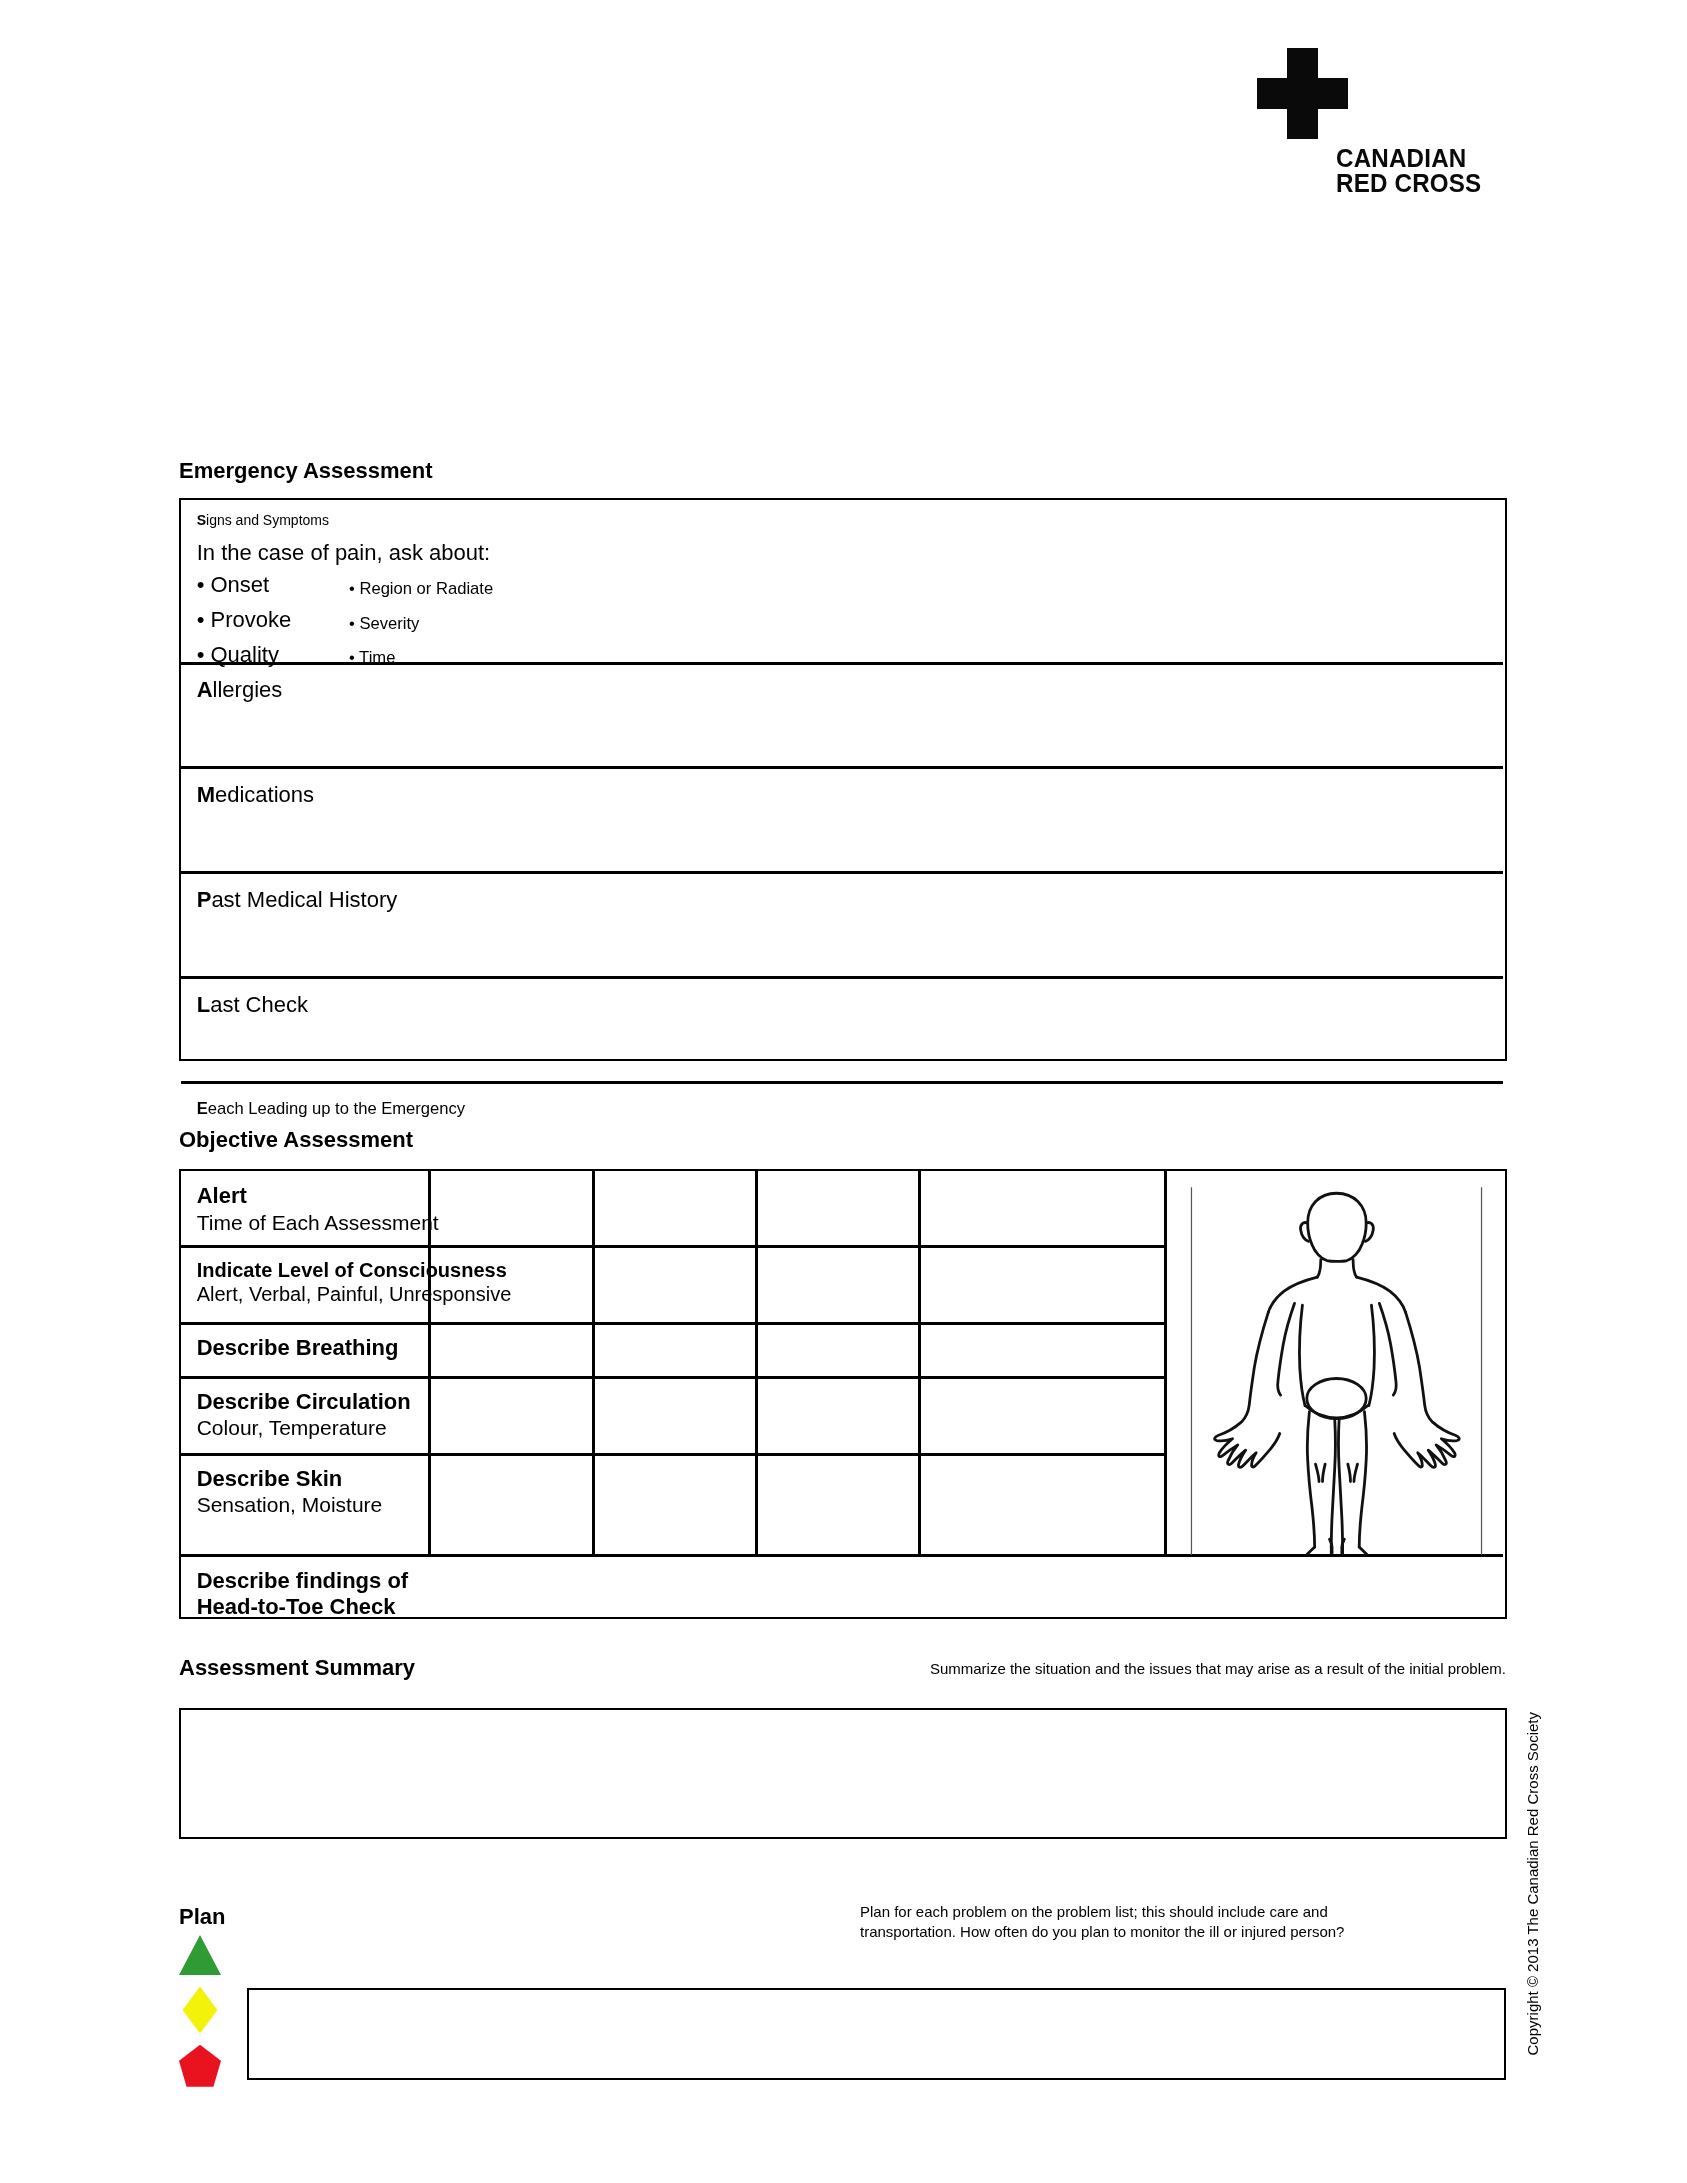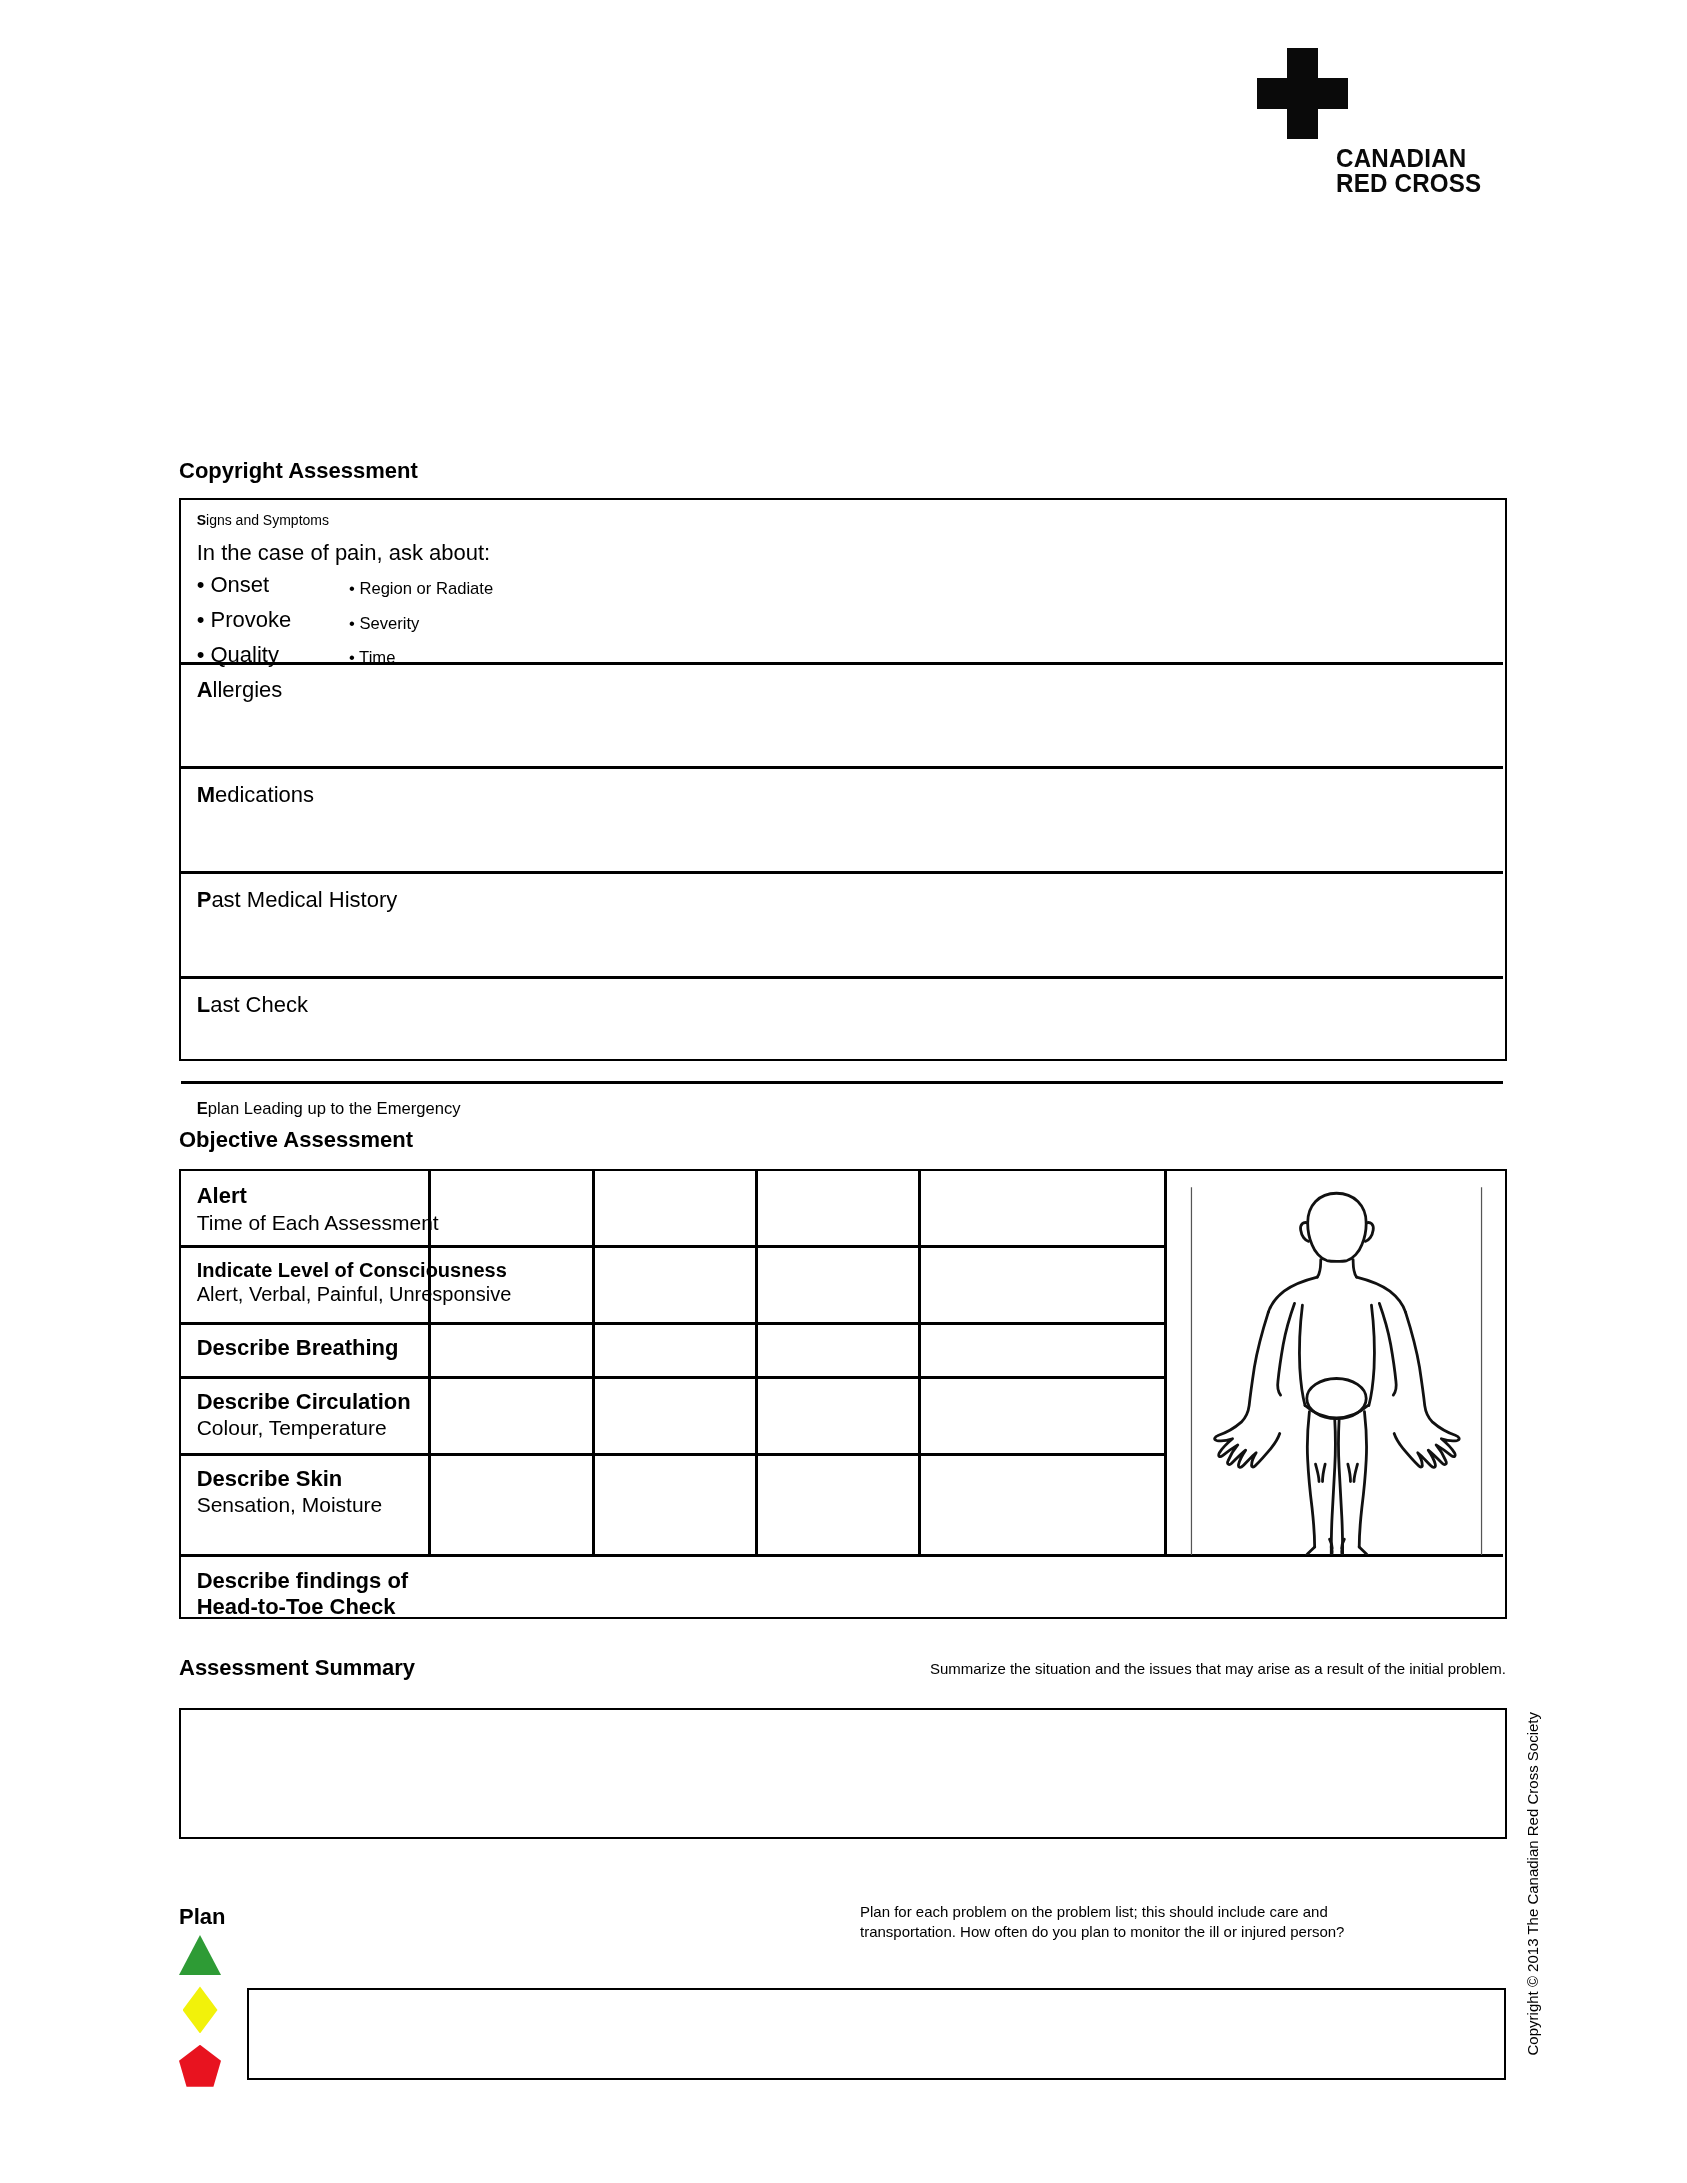--- a/index.html
+++ b/index.html
@@ -217,21 +217,21 @@
       <div class="bar-h"></div>
     </div>
     <div class="logo-word">
       <span>CANADIAN</span>
       <span>RED CROSS</span>
     </div>
   </div>
 
 
 
-  <div class="section-heading" style="left:179px; top:458px;">Copyright Assessment</div>
+  <div class="section-heading" style="left:179px; top:458px;">Emergency Assessment</div>
 
   <div class="frame" id="subjective-table">
 
     <div>
       <div class="ss-title">
         <span class="sam-letter">S</span><span>igns and Symptoms</span>
       </div>
       <div class="ss-sub">In the case of pain, ask about:</div>
       <div class="ss-col-a">
         <div>• Onset</div>
@@ -266,21 +266,21 @@
       <span class="sam-letter">P</span><span>ast Medical History</span>
     </div>
     <div style="position:absolute;left:2.6px;top:419px;width:1320px;height:54px;"></div>
 
     <div class="sample-row-label" style="top:492px;">
       <span class="sam-letter">L</span><span>ast Check</span>
     </div>
     <div style="position:absolute;left:2.6px;top:524px;width:1320px;height:54px;"></div>
 
     <div class="sample-row-label small" style="top:599px;">
-      <span class="sam-letter">E</span><span>plan Leading up to the Emergency</span>
+      <span class="sam-letter">E</span><span>each Leading up to the Emergency</span>
     </div>
     <div style="position:absolute;left:2.6px;top:627px;width:1320px;height:52px;"></div>
   </div>
 
   <div class="section-heading" style="left:179px; top:1127px;">Objective Assessment</div>
 
   <div class="frame" id="objective-table">
 
     <div class="vline" style="left:247px; top:0; height:383px;"></div>
     <div class="vline" style="left:411px; top:0; height:383px;"></div>

